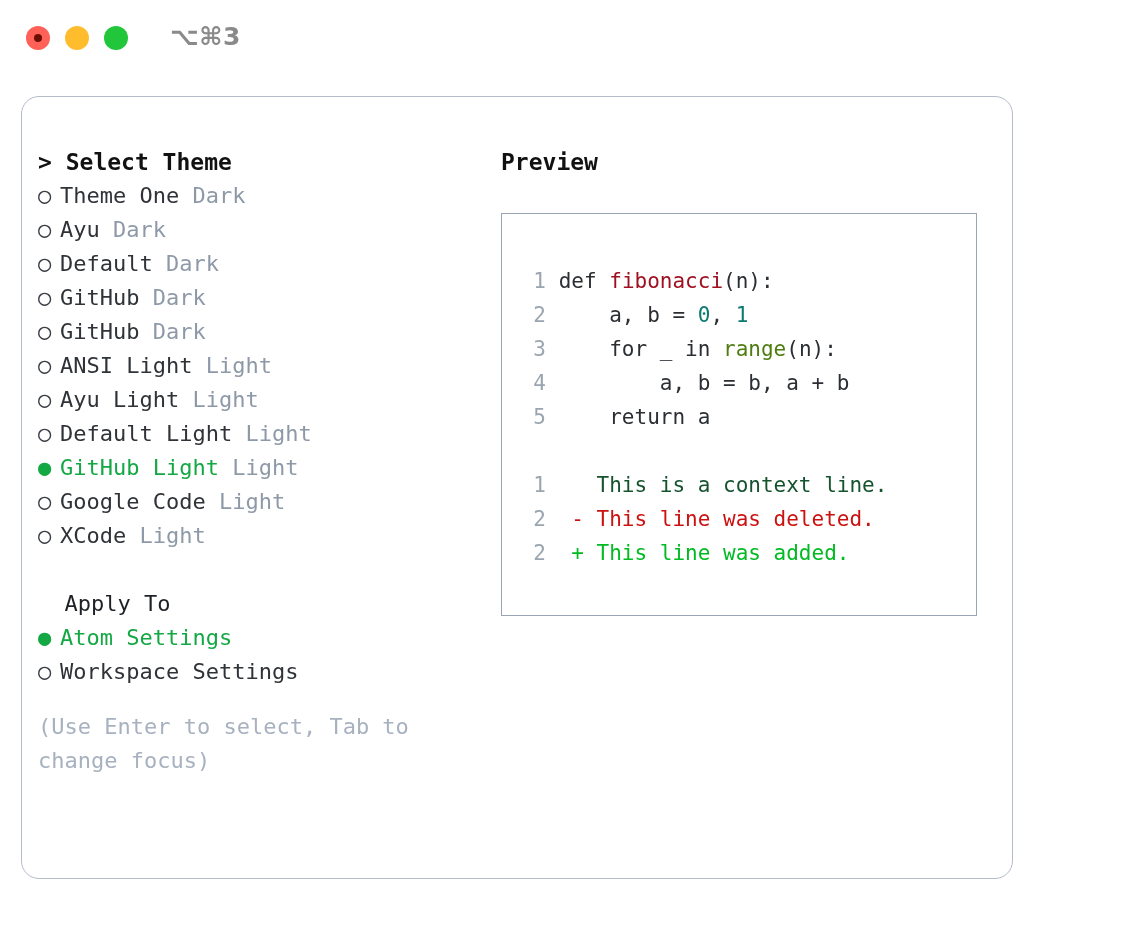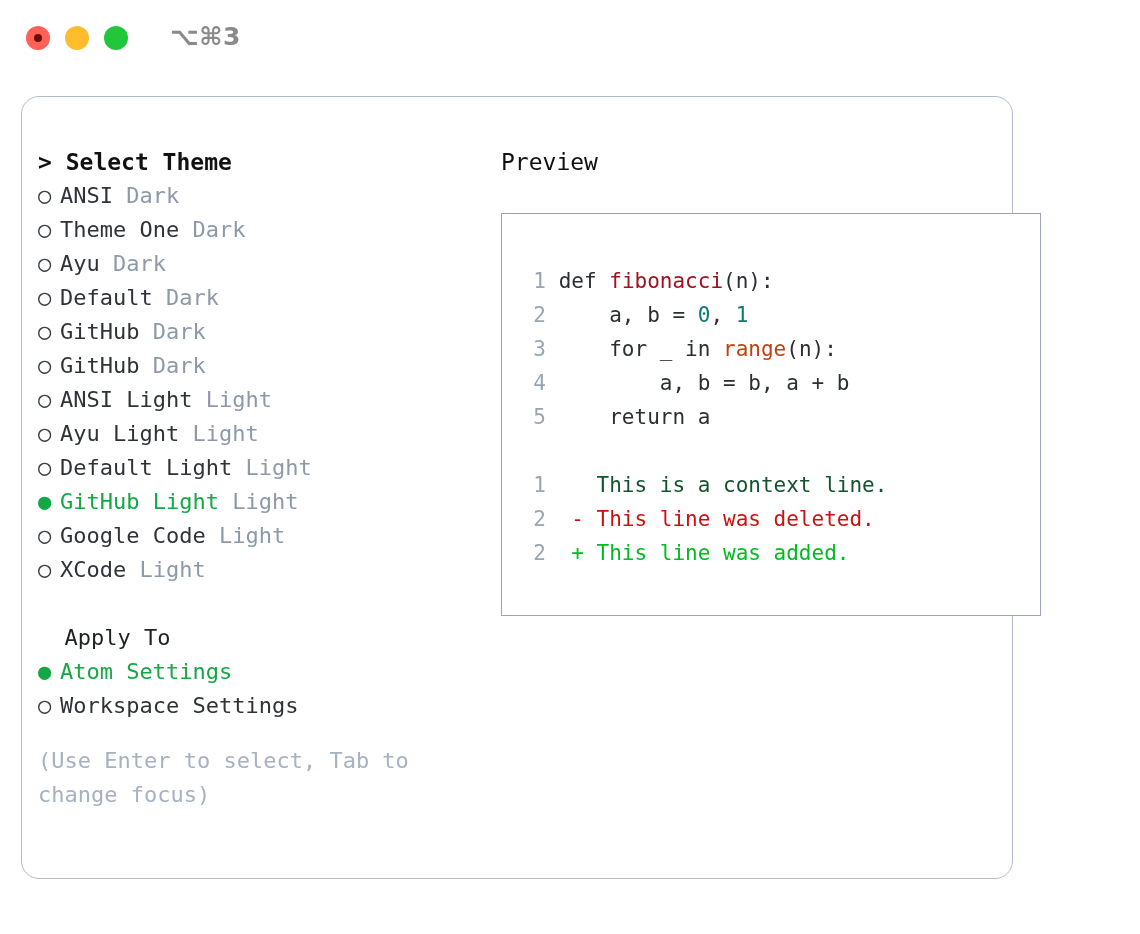--- a/index.html
+++ b/index.html
@@ -129,27 +129,27 @@
 
   
   .right-col {
     position: absolute;
     left: 479px;
     top: 48px;
     width: 500px;
   }
   .preview-title {
     font-size: 23px;
-    font-weight: normal;
+    font-weight: bold;
     color: #111111;
     line-height: 34px;
   }
   .code-box {
     margin-top: 34px;
-    width: 540px;
+    width: 476px;
     height: 403px;
     border: 1.5px solid #99a5b4;
     box-sizing: border-box;
     background: #ffffff;
     padding: 50px 8px 0 0;
   }
   .code-line {
     font-size: 21px;
     line-height: 34px;
     white-space: pre;
@@ -158,21 +158,21 @@
   }
   .ln {
     display: inline-block;
     width: 22px;
     text-align: right;
     color: #9aa5b0;
   }
   .kw      { color: #2b2f33; }
   .fn      { color: #a01020; }
   .num     { color: #0a7a72; }
-  .builtin { color: #c2410c; }
+  .builtin { color: #4d7c0f; }
   .spacer  { height: 34px; }
   .diff-ctx { color: #14532d; }
   .diff-del { color: #cc1111; }
   .diff-add { color: #00bb22; }
 </style>
 </head>
 <body>
 
 <div class="window">
 
@@ -183,21 +183,20 @@
       <div class="light green"></div>
     </div>
     <div class="shortcut">⌥⌘3</div>
   </div>
 
   <div class="panel">
 
     <div class="left-col">
       <div class="section-header">&gt; Select Theme</div>
       <div id="theme-items">
-          <div class="opt-row"><span class="bullet off">○</span><span class="opt-label">ANSI</span> <span class="opt-tag">Dark</span></div>
           <div class="opt-row"><span class="bullet off">○</span><span class="opt-label">Theme One</span> <span class="opt-tag">Dark</span></div>
           <div class="opt-row"><span class="bullet off">○</span><span class="opt-label">Ayu</span> <span class="opt-tag">Dark</span></div>
           <div class="opt-row"><span class="bullet off">○</span><span class="opt-label">Default</span> <span class="opt-tag">Dark</span></div>
           <div class="opt-row"><span class="bullet off">○</span><span class="opt-label">GitHub</span> <span class="opt-tag">Dark</span></div>
           <div class="opt-row"><span class="bullet off">○</span><span class="opt-label">GitHub</span> <span class="opt-tag">Dark</span></div>
           <div class="opt-row"><span class="bullet off">○</span><span class="opt-label">ANSI Light</span> <span class="opt-tag">Light</span></div>
           <div class="opt-row"><span class="bullet off">○</span><span class="opt-label">Ayu Light</span> <span class="opt-tag">Light</span></div>
           <div class="opt-row"><span class="bullet off">○</span><span class="opt-label">Default Light</span> <span class="opt-tag">Light</span></div>
           <div class="opt-row"><span class="bullet on">●</span><span class="opt-label sel">GitHub Light</span> <span class="opt-tag">Light</span></div>
           <div class="opt-row"><span class="bullet off">○</span><span class="opt-label">Google Code</span> <span class="opt-tag">Light</span></div>

